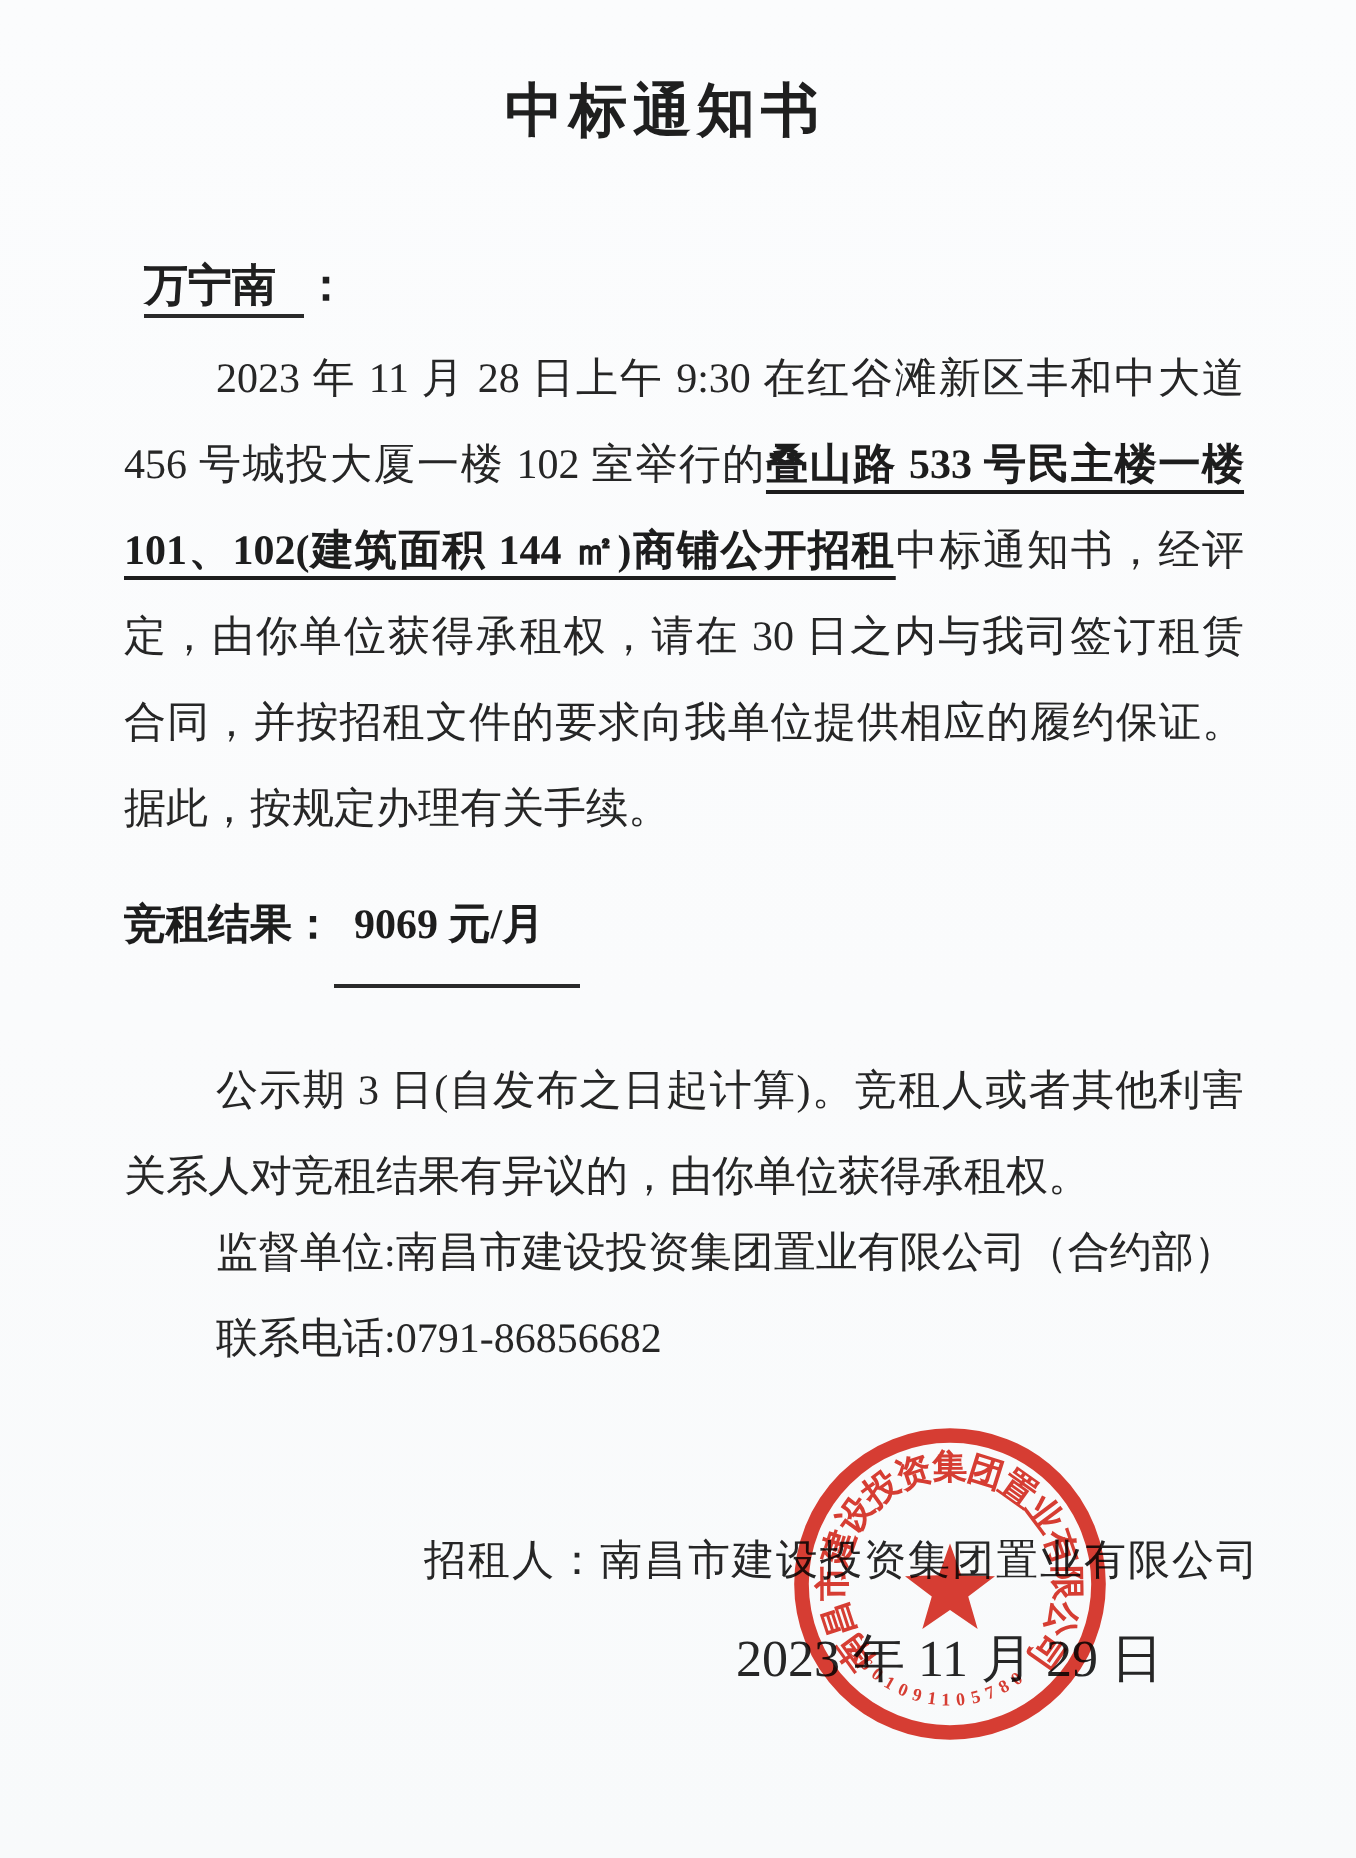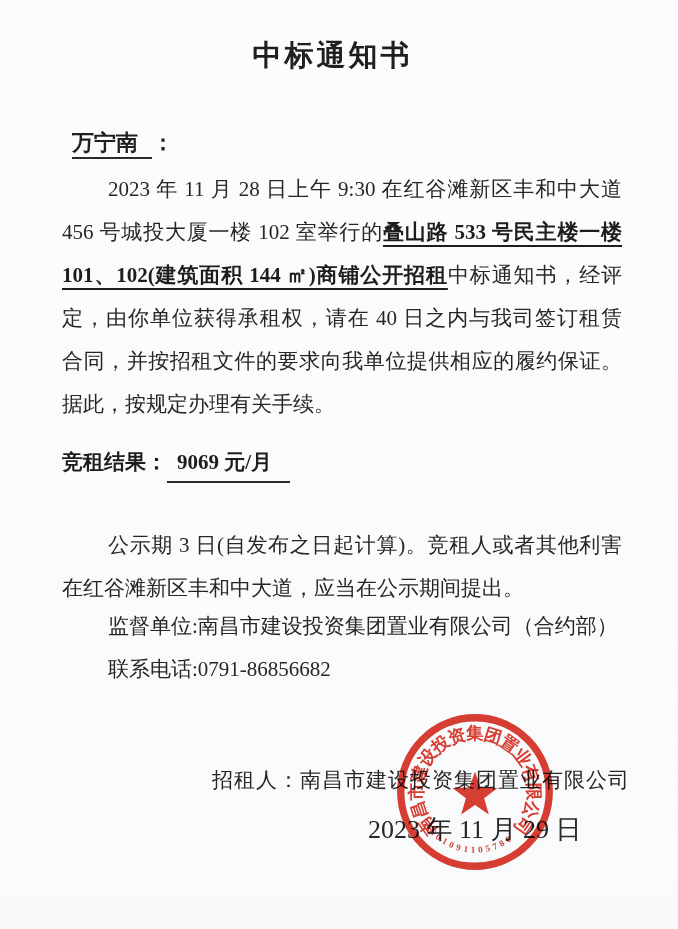--- a/index.html
+++ b/index.html
@@ -44,21 +44,21 @@
     text-decoration:underline;
     text-underline-offset:6px;
     text-decoration-thickness:2px;
   }
   .result-line {
     position:absolute; top:448px; left:62px;
     font-size:21px; font-weight:bold; color:#1d1d1d;
   }
   .result-value {
     border-bottom:2px solid #2a2a2a;
-    padding:0 18px 7px 10px;
+    padding:0 18px 18px 10px;
     margin-top:24px;
   }
   .supervisor-line, .phone-line {
     position:absolute; left:62px; padding-left:46px;
     font-size:21px; color:#262626;
   }
   .supervisor-line { top:612px; }
   .phone-line { top:655px; }
   .signature-line {
     position:absolute; top:766px; left:212px;
@@ -87,32 +87,32 @@
   <div class="doc-title">中标通知书</div>
 
   <div class="addressee-line">
     <span class="addressee-name">万宁南</span><span>：</span>
   </div>
 
   <div id="para1" class="body-block">
       <div class="doc-line indent"><span>2023 年 11 月 28 日上午 9:30 在红谷滩新区丰和中大道</span></div>
       <div class="doc-line"><span>456 号城投大厦一楼 102 室举行的</span><span class="ub">叠山路 533 号民主楼一楼</span></div>
       <div class="doc-line"><span class="ub">101、102(建筑面积 144 ㎡)商铺公开招租</span><span>中标通知书，经评</span></div>
-      <div class="doc-line"><span>定，由你单位获得承租权，请在 40 日之内与我司签订租赁</span></div>
+      <div class="doc-line"><span>定，由你单位获得承租权，请在 30 日之内与我司签订租赁</span></div>
       <div class="doc-line"><span>合同，并按招租文件的要求向我单位提供相应的履约保证。</span></div>
       <div class="doc-line last"><span>据此，按规定办理有关手续。</span></div>
     </div>
 
   <div class="result-line">
     <span>竞租结果：</span><span class="result-value">9069 元/月</span>
   </div>
 
   <div id="para2" class="body-block">
       <div class="doc-line indent"><span>公示期 3 日(自发布之日起计算)。竞租人或者其他利害</span></div>
-      <div class="doc-line last"><span>在红谷滩新区丰和中大道，应当在公示期间提出。</span></div>
+      <div class="doc-line last"><span>关系人对竞租结果有异议的，由你单位获得承租权。</span></div>
     </div>
 
   <div class="supervisor-line">监督单位:南昌市建设投资集团置业有限公司（合约部）</div>
   <div class="phone-line">联系电话:0791-86856682</div>
 
   <div class="signature-line">
     <span>招租人：</span><span>南昌市建设投资集团置业有限公司</span>
   </div>
 
   <div class="date-line">2023 年 11 月 29 日</div>

